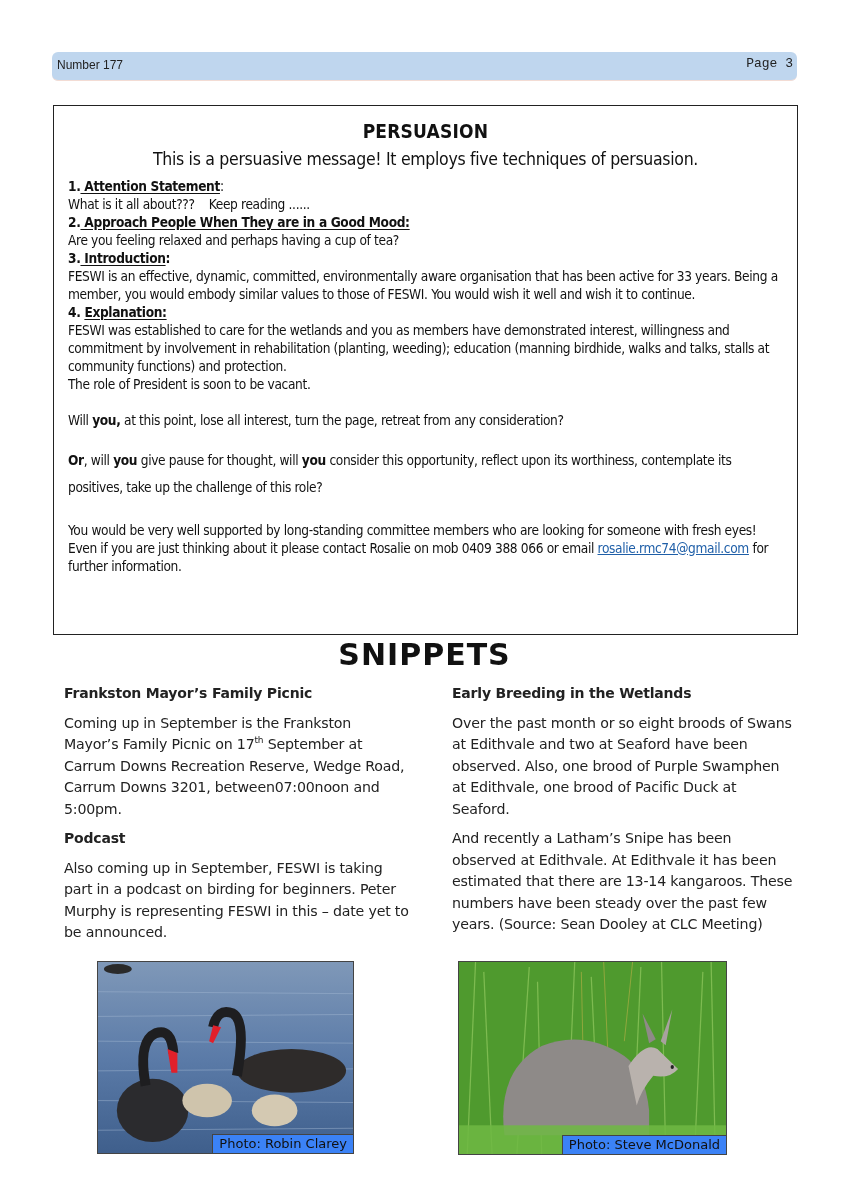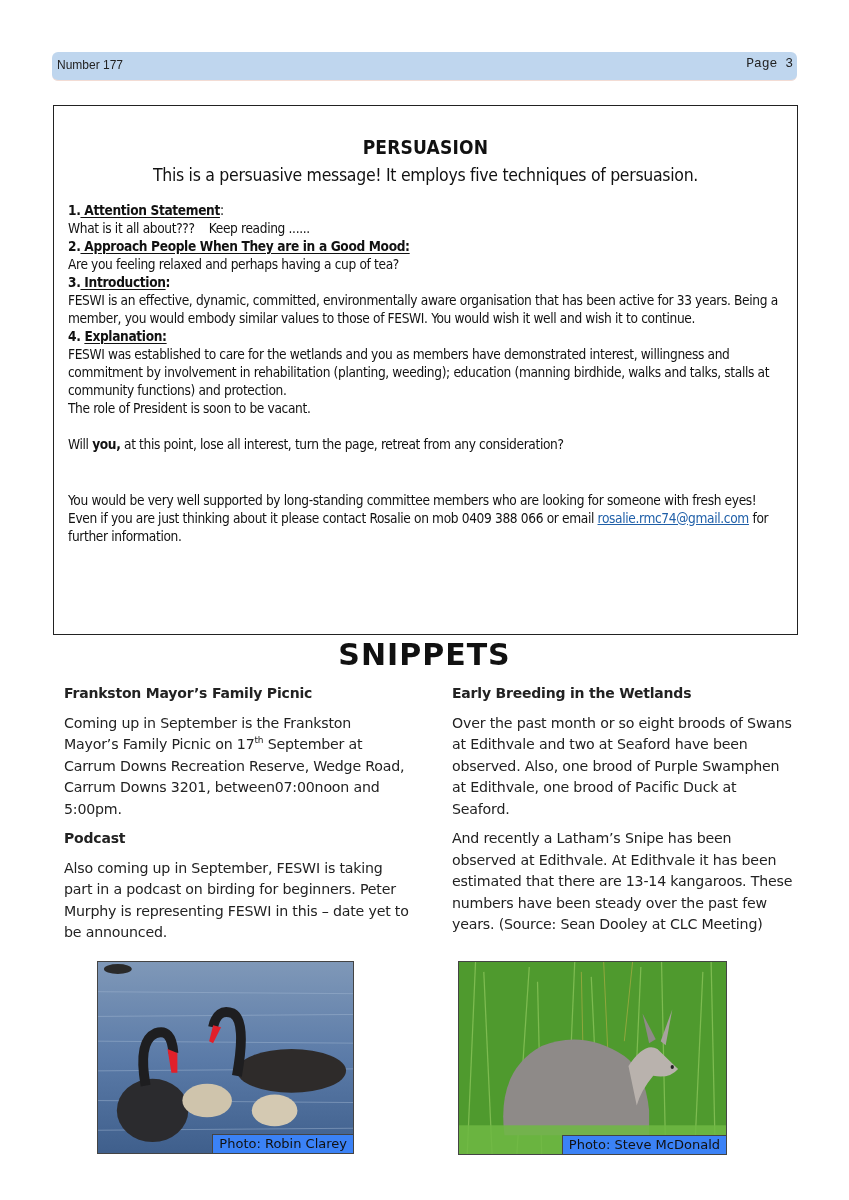--- a/index.html
+++ b/index.html
@@ -11,23 +11,23 @@
     background: #bfd6ee; border-bottom: 1px solid #f3dcd4; border-radius: 6px;
   }
   .header-number { position: absolute; left: 5px; top: 6px; font-size: 12px; font-family: "Liberation Sans", sans-serif; color: #222; }
   .header-page { position: absolute; right: 4px; top: 4px; font-size: 13px; font-family: Liberation Mono, monospace; color: #222; text-align: right; }
 
   .persuasion-box {
     position: absolute; left: 53px; top: 105px; width: 745px; height: 530px;
     border: 1.5px solid #222; padding: 12px 14px 0 14px;
     font-family: "DejaVu Sans Condensed", "DejaVu Sans", sans-serif;
   }
-  .p-title { text-align: center; font-size: 19px; font-weight: bold; letter-spacing: 0.2px; margin-top: 18px; }
+  .p-title { text-align: center; font-size: 19px; font-weight: bold; letter-spacing: 0.2px; margin-top: 2px; }
   .p-subtitle { text-align: center; font-size: 17.5px; margin-top: 7px; letter-spacing: -0.3px; }
-  .p-body { margin-top: 16px; font-size: 13.6px; line-height: 18px; letter-spacing: -0.35px; }
+  .p-body { margin-top: 8px; font-size: 13.6px; line-height: 18px; letter-spacing: -0.35px; }
   .p-heading { font-weight: bold; }
   .p-heading u { text-underline-offset: 2px; }
   .gap { height: 18px; }
   .gap2 { height: 20px; }
   .p-body .lh { line-height: 27px; }
   .link { color: #1f5fa8; text-decoration: underline; }
 
   .snippets-title {
     position: absolute; left: 0; width: 849px; top: 637px; text-align: center;
     font-size: 30px; font-weight: bold; letter-spacing: 1px;
@@ -78,20 +78,21 @@
       <div class="p-heading"><span>4. </span><u>Explanation:</u><span></span></div>
       <div>FESWI was established to care for the wetlands and you as members have demonstrated interest, willingness and commitment by involvement in rehabilitation (planting, weeding); education (manning birdhide, walks and talks, stalls at community functions) and protection.</div>
     </div>
     <div>
       <div>The role of President is soon to be vacant.</div>
     </div>
 
     <div class="gap"></div>
     <div><span>Will </span><b>you,</b><span> at this point, lose all interest, turn the page, retreat from any consideration?</span></div>
     <div class="gap"></div>
+    <div class="lh"><b>Or</b><span>, will </span><b>you</b><span> give pause for thought, will </span><b>you</b><span> consider this opportunity, reflect upon its worthiness, contemplate its positives, take up the challenge of this role?</span></div>
     <div class="gap2"></div>
     <div><span>You would be very well supported by long-standing committee members who are looking for someone with fresh eyes! Even if you are just thinking about it please contact Rosalie on mob 0409 388 066 or email </span><a class="link">rosalie.rmc74@gmail.com</a><span> for further information.</span></div>
   </div>
 </div>
 
 <div class="snippets-title">SNIPPETS</div>
 
 <div class="col left">
   <h3>Frankston Mayor’s Family Picnic</h3>
   <p><span>Coming up in September is the Frankston Mayor’s Family Picnic on 17</span><sup>th</sup><span> September at Carrum Downs Recreation Reserve, Wedge Road, Carrum Downs 3201, between07:00noon and 5:00pm.</span></p>

